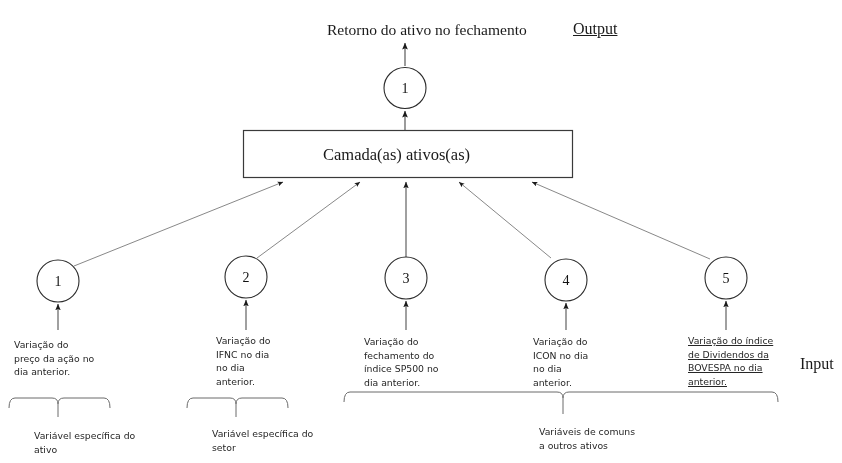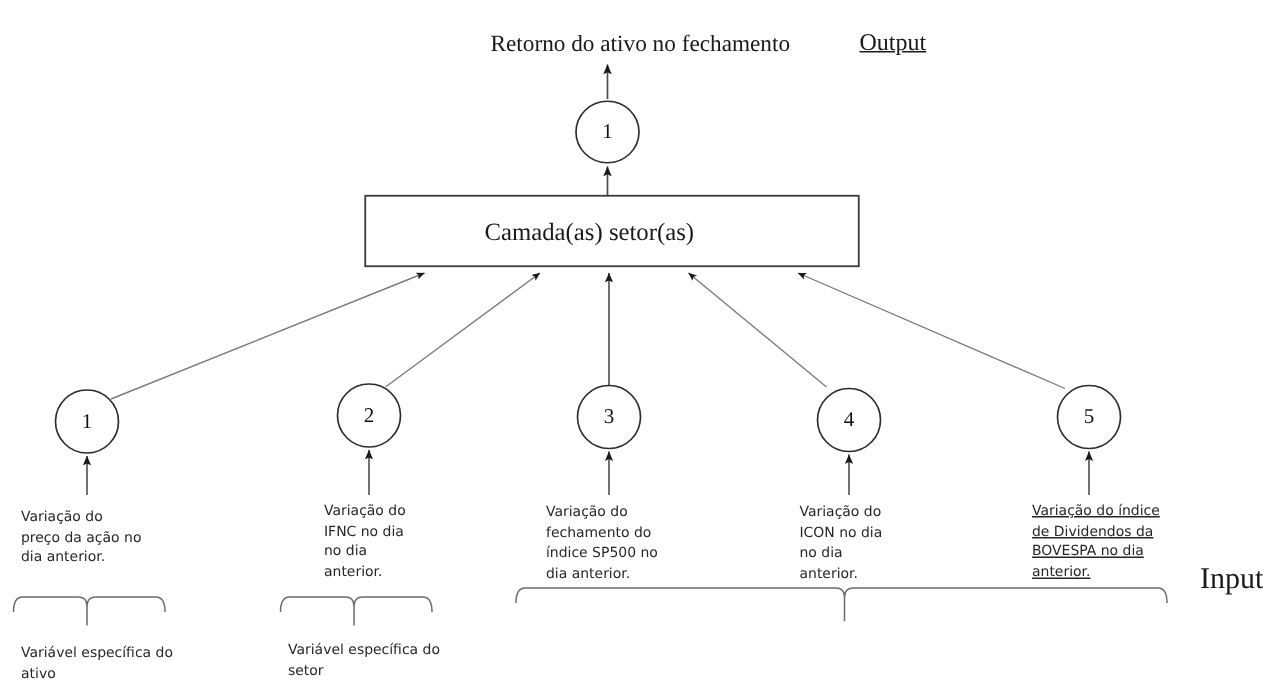--- a/index.html
+++ b/index.html
@@ -33,24 +33,23 @@
     left: 327px;
     top: 21px;
   }
   #output-word {
     font-size: 16px;
     left: 573px;
     top: 20px;
     text-decoration: underline;
   }
   #input-word {
-    font-size: 20px;
+    font-size: 16px;
     left: 800px;
     top: 355px;
-    margin-top: 20px;
   }
   #hidden-layer-label {
     font-size: 16.5px;
     left: 323px;
     top: 145px;
   }
   .node-num {
     position: absolute;
     font-family: "Liberation Serif", serif;
     font-size: 14px;
@@ -66,20 +65,21 @@
     color: #262626;
     white-space: pre-line;
   }
   .brace-label {
     position: absolute;
     font-family: "DejaVu Sans", sans-serif;
     font-size: 9.3px;
     line-height: 13.6px;
     color: #262626;
     white-space: pre-line;
+    margin-left: 20px;
   }
 </style>
 </head>
 <body>
 
 <div id="canvas">
 
   <svg class="layer" viewBox="0 0 842 463" xmlns="http://www.w3.org/2000/svg">
     <defs>
       <marker id="arrowhead" markerWidth="7" markerHeight="7" refX="6" refY="3" orient="auto" markerUnits="strokeWidth">
@@ -122,21 +122,21 @@
     <path d="M344,402 Q344,392 350,392 L557,392 Q563,392 563,398 Q563,392 569,392 L772,392 Q778,392 778,402
              M563,398 L563,414" fill="none" stroke="#6b6b6b" stroke-width="1"></path>
   </svg>
 
   <div class="serif-text" id="title-output-label">Retorno do ativo no fechamento</div>
 
   <div class="serif-text" id="output-word">Output</div>
 
   <div class="serif-text" id="input-word">Input</div>
 
-  <div class="serif-text" id="hidden-layer-label">Camada(as) setor(as)</div>
+  <div class="serif-text" id="hidden-layer-label">Camada(as) ativos(as)</div>
 
   <div class="node-num" style="left:393px; top:81px;">1</div>
 
   <div class="node-num" style="left:46px; top:274px;">1</div>
   <div class="node-num" style="left:234px; top:270px;">2</div>
   <div class="node-num" style="left:394px; top:271px;">3</div>
   <div class="node-num" style="left:554px; top:273px;">4</div>
   <div class="node-num" style="left:714px; top:271px;">5</div>
 
   <div class="caption" style="left:14px; top:338px; width:105px;">Variação do
@@ -156,14 +156,16 @@
 anterior.</div>
   <div class="caption" style="left:688px; top:334px; width:110px;text-decoration:underline;">Variação do índice
 de Dividendos da
 BOVESPA no dia
 anterior.</div>
 
   <div class="brace-label" style="left:14px; top:429px; width:140px;">Variável específica do
 ativo</div>
   <div class="brace-label" style="left:192px; top:427px; width:140px;">Variável específica do
 setor</div>
+  <div class="brace-label" style="left:519px; top:425px; width:140px;">Variáveis de comuns
+a outros ativos</div>
 
 </div>
 
 </body></html>

